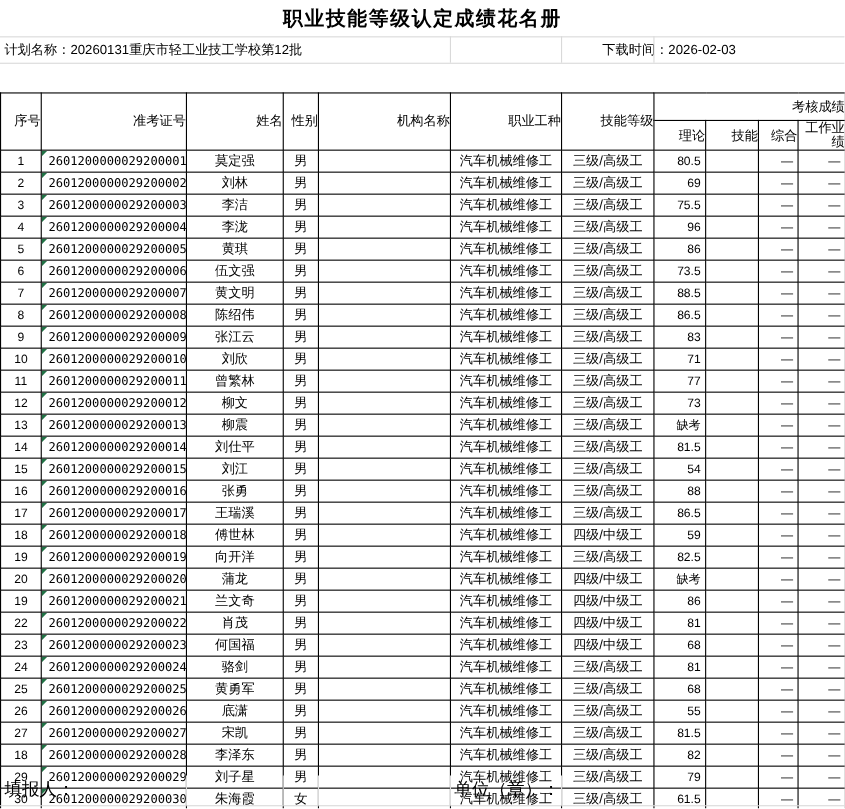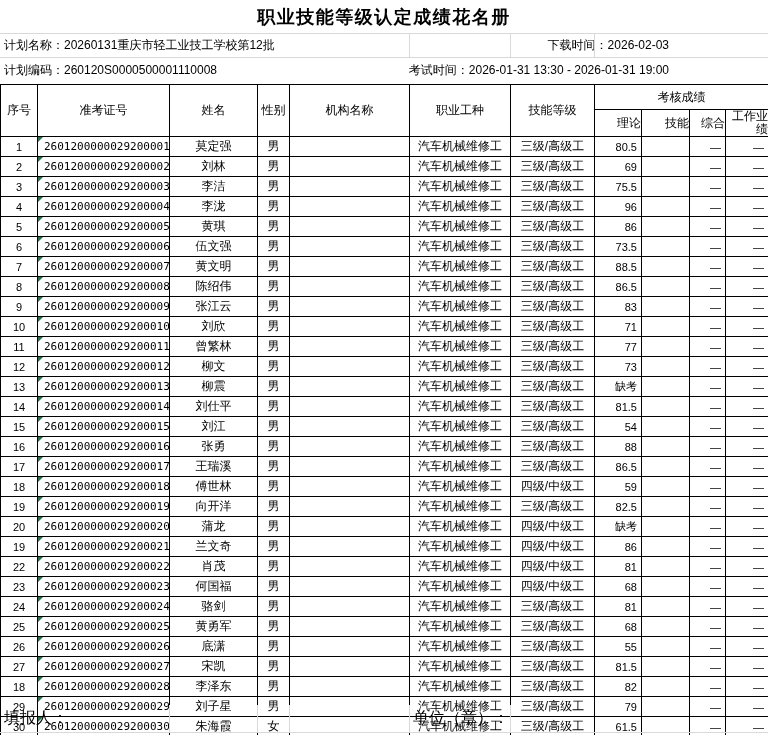--- a/index.html
+++ b/index.html
@@ -19,21 +19,21 @@
   .info-left{padding-left:4px;white-space:nowrap;}
   .info-right{margin-left:auto;padding-right:15px;white-space:nowrap;}
 
   
   .gl{position:absolute;background:#d9d9d9;}
 
   
   table{position:absolute;top:84px;left:0;border-collapse:collapse;table-layout:fixed;width:768px;}
   th,td{border:1px solid #000;padding:0;overflow:hidden;white-space:nowrap;
     font-weight:normal;font-size:12px;vertical-align:middle;}
-  tr.h1 th{height:24px;text-align:center;}
+  tr.h1 th{height:24px;text-align:right;}
   tr.h2 th{height:24px;text-align:right;line-height:1.1;}
   th.wrap{white-space:normal;}
   tbody td{height:19px;}
   .c-no{text-align:center;font-size:11px;}
   .c-ticket{text-align:left;padding-left:6px;position:relative;
     font-family:"DejaVu Sans Mono","Liberation Mono",monospace;font-size:11px;}
   .tri{position:absolute;top:0;left:0;width:0;height:0;
     border-top:5px solid #217346;border-right:5px solid transparent;}
   .c-name,.c-gender,.c-occ,.c-level{text-align:center;}
   .c-score{text-align:right;padding-right:4px;font-size:11px;}
@@ -48,24 +48,20 @@
 
 <div id="sheet">
 
   <div id="title">职业技能等级认定成绩花名册</div>
 
   <div class="info-row" id="info1">
     <div class="info-left"><span>计划名称：</span><span>20260131重庆市轻工业技工学校第12批</span></div>
     <div class="info-right"><span>下载时间：</span><span>2026-02-03</span></div>
   </div>
 
-  <div class="info-row" id="info2">
-    <div class="info-left"><span>计划编码：</span><span>260120S0000500001110008</span></div>
-    <div class="info-right"><span>考试时间：</span><span>2026-01-31 13:30 - 2026-01-31 19:00</span></div>
-  </div>
 
   <div class="gl" style="left:0;top:33px;width:768px;height:1px;"></div>
   <div class="gl" style="left:0;top:57px;width:768px;height:1px;"></div>
   <div class="gl" style="left:409px;top:33px;width:1px;height:24px;"></div>
   <div class="gl" style="left:510px;top:33px;width:1px;height:24px;"></div>
   <div class="gl" style="left:594px;top:33px;width:1px;height:24px;"></div>
 
   <table>
     <colgroup>
       <col style="width:37px">

